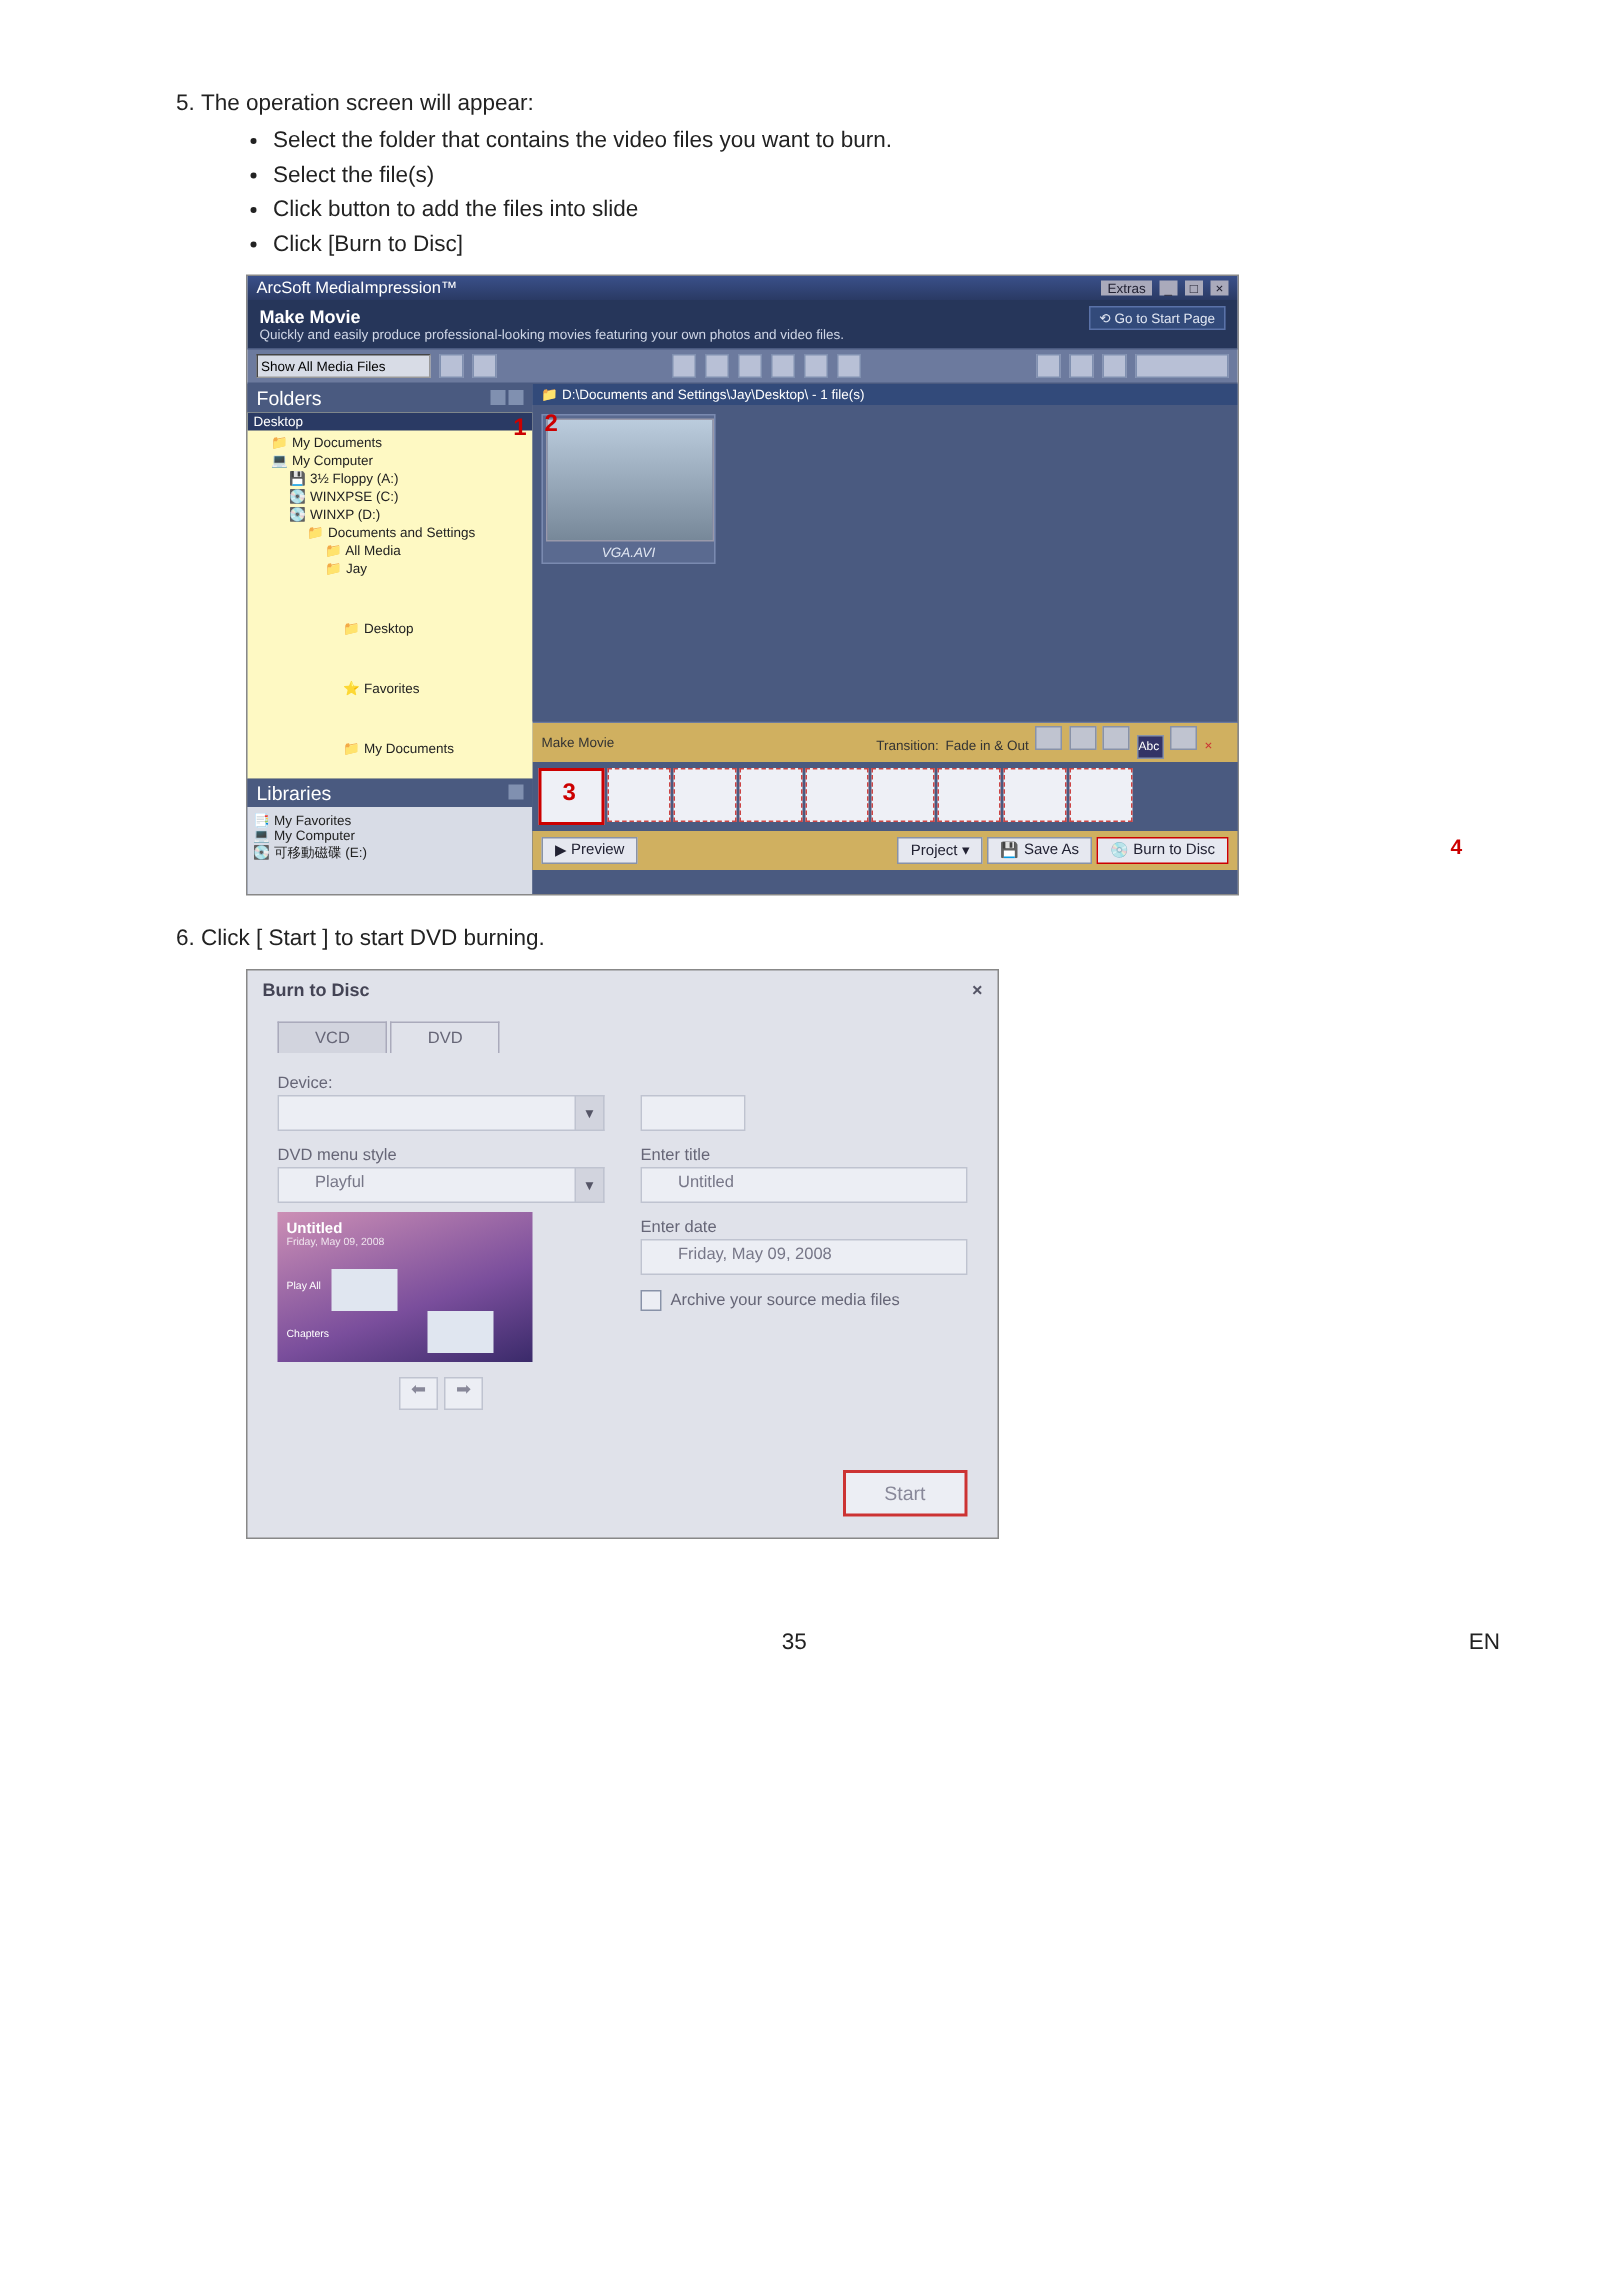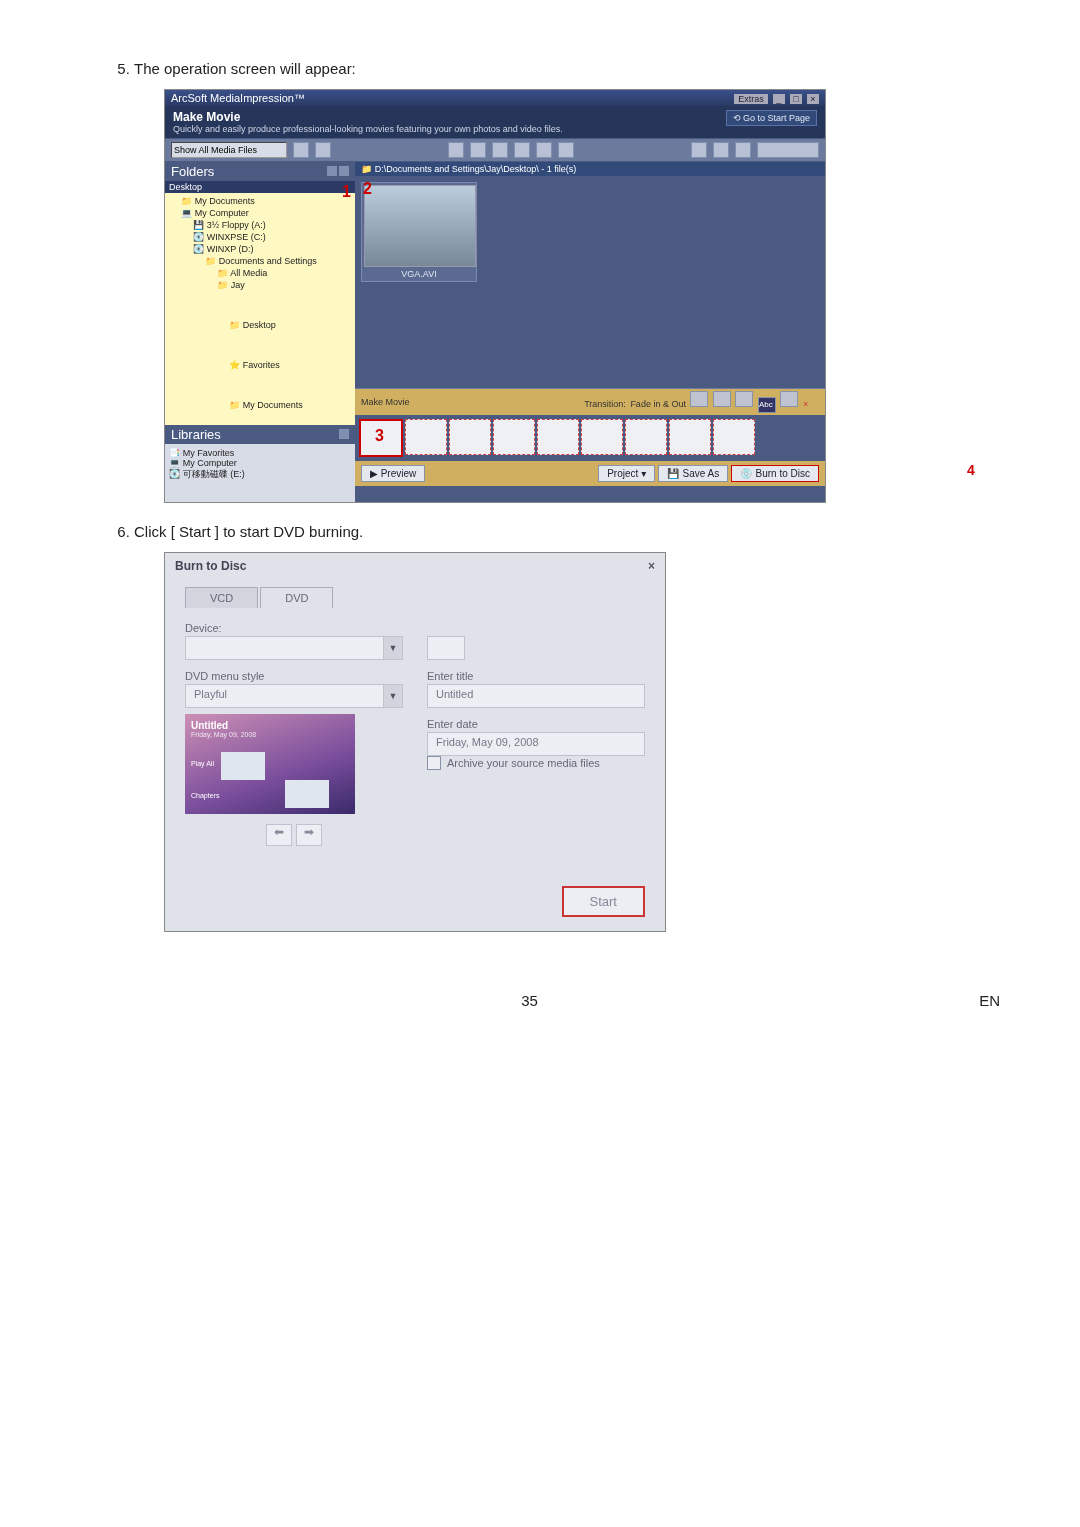--- a/index.html
+++ b/index.html
@@ -80,21 +80,21 @@
     margin: -2px -2px 2px -2px;
   }
   .red1 { position: absolute; top: 2px; right: 4px; color: #c00; font-weight: bold; font-size: 16px; }
   .libs { background: #d8dce6; color: #222; font-size: 9px; padding: 4px 4px; height: 50px; }
 
   .app1-right { flex: 1; background: #4a5a80; display: flex; flex-direction: column; }
   .pathbar { background: #324a7a; padding: 2px 6px; font-size: 9px; }
   .thumbs { flex: 1; background: #4a5a80; padding: 6px; position: relative; }
   .thumb {
     width: 110px; background: #5a6a90; border: 1px solid #7a8ab0;
-    text-align: center; padding: 2px;
+    text-align: center; padding: 2px; font-style: italic;
   }
   .thumb .pic {
     width: 100%; height: 80px;
     background: linear-gradient(#bcd, #789);
     border: 1px solid #99a;
   }
   .thumb .cap { font-size: 9px; color: #e0e6f2; padding-top: 2px; }
   .red2 { position: absolute; top: 4px; left: 8px; color: #c00; font-weight: bold; font-size: 16px; }
 
   .storyboard { background: #4a5a80; border-top: 1px solid #6c7a9e; }
@@ -140,53 +140,59 @@
   .tabs { display: flex; gap: 2px; margin-bottom: 14px; }
   .tab {
     padding: 4px 24px; background: #d2d4de; border: 1px solid #aab;
     border-bottom: none; font-size: 11px; color: #667;
   }
   .tab.active { background: #e0e2ea; }
   .row { display: flex; gap: 24px; margin-bottom: 10px; }
   .col { flex: 1; }
   .lbl { font-size: 11px; color: #667; margin-bottom: 2px; }
   .fld {
-    background: #eceef4; border: 1px solid #bfc3d0; padding: 3px 8px;
+    background: #eceef4; border: 1px solid #bfc3d0; padding: 3px 24px;
     font-size: 11px; color: #778; height: 16px;
   }
   .sel { display: flex; }
   .sel .fld { flex: 1; }
   .sel .dd { width: 18px; background: #d2d4de; border: 1px solid #bfc3d0; border-left: none; text-align: center; font-size: 9px; color: #556; line-height: 22px; }
   .menu-preview {
     width: 170px; height: 100px; margin-top: 6px;
     background: linear-gradient(160deg, #cc8fb5, #7a4e9c 60%, #3a2a6a);
     color: #fff; font-size: 9px; padding: 6px; box-sizing: border-box;
     position: relative;
   }
   .menu-preview .mp-title { font-weight: bold; font-size: 10px; }
   .menu-preview .mp-sub   { font-size: 7px; opacity: .8; }
   .menu-preview .chip { width: 44px; height: 28px; background: #e0e6f0; position: absolute; }
-  .chk { display: flex; align-items: center; gap: 6px; font-size: 11px; color: #667; }
+  .chk { display: flex; align-items: center; gap: 6px; font-size: 11px; color: #667; margin-top: 10px; }
   .chk .box { width: 12px; height: 12px; border: 1px solid #8892a8; background: #eceef4; }
   .arrows { display: flex; gap: 4px; margin-top: 10px; justify-content: center; }
   .arrow { width: 24px; height: 20px; background: #eceef4; border: 1px solid #bfc3d0; text-align: center; font-size: 12px; color: #889; }
   .dlg-foot { display: flex; justify-content: flex-end; padding: 14px 20px; }
   .startbtn {
     padding: 6px 26px; background: #eceef4; color: #889;
     border: 2px solid #c33; font-size: 13px;
   }
 
   .footer { display: flex; justify-content: space-between; margin-top: 60px; font-size: 15px; }
 </style>
 </head>
 <body>
 
 <ol class="main" start="5">
   <li>
     <span>The operation screen will appear:</span>
+    <ul class="sub">
+      <li>Select the folder that contains the video files you want to burn.</li>
+      <li>Select the file(s)</li>
+      <li>Click button to add the files into slide</li>
+      <li>Click [Burn to Disc]</li>
+    </ul>
 
     
     <div class="app1">
       <div class="app1-titlebar">
         <span>ArcSoft MediaImpression™</span>
         <span class="winbtns">
           <span style="width:auto;padding:0 4px;">Extras</span>
           <span>_</span>
           <span>□</span>
           <span>×</span>

